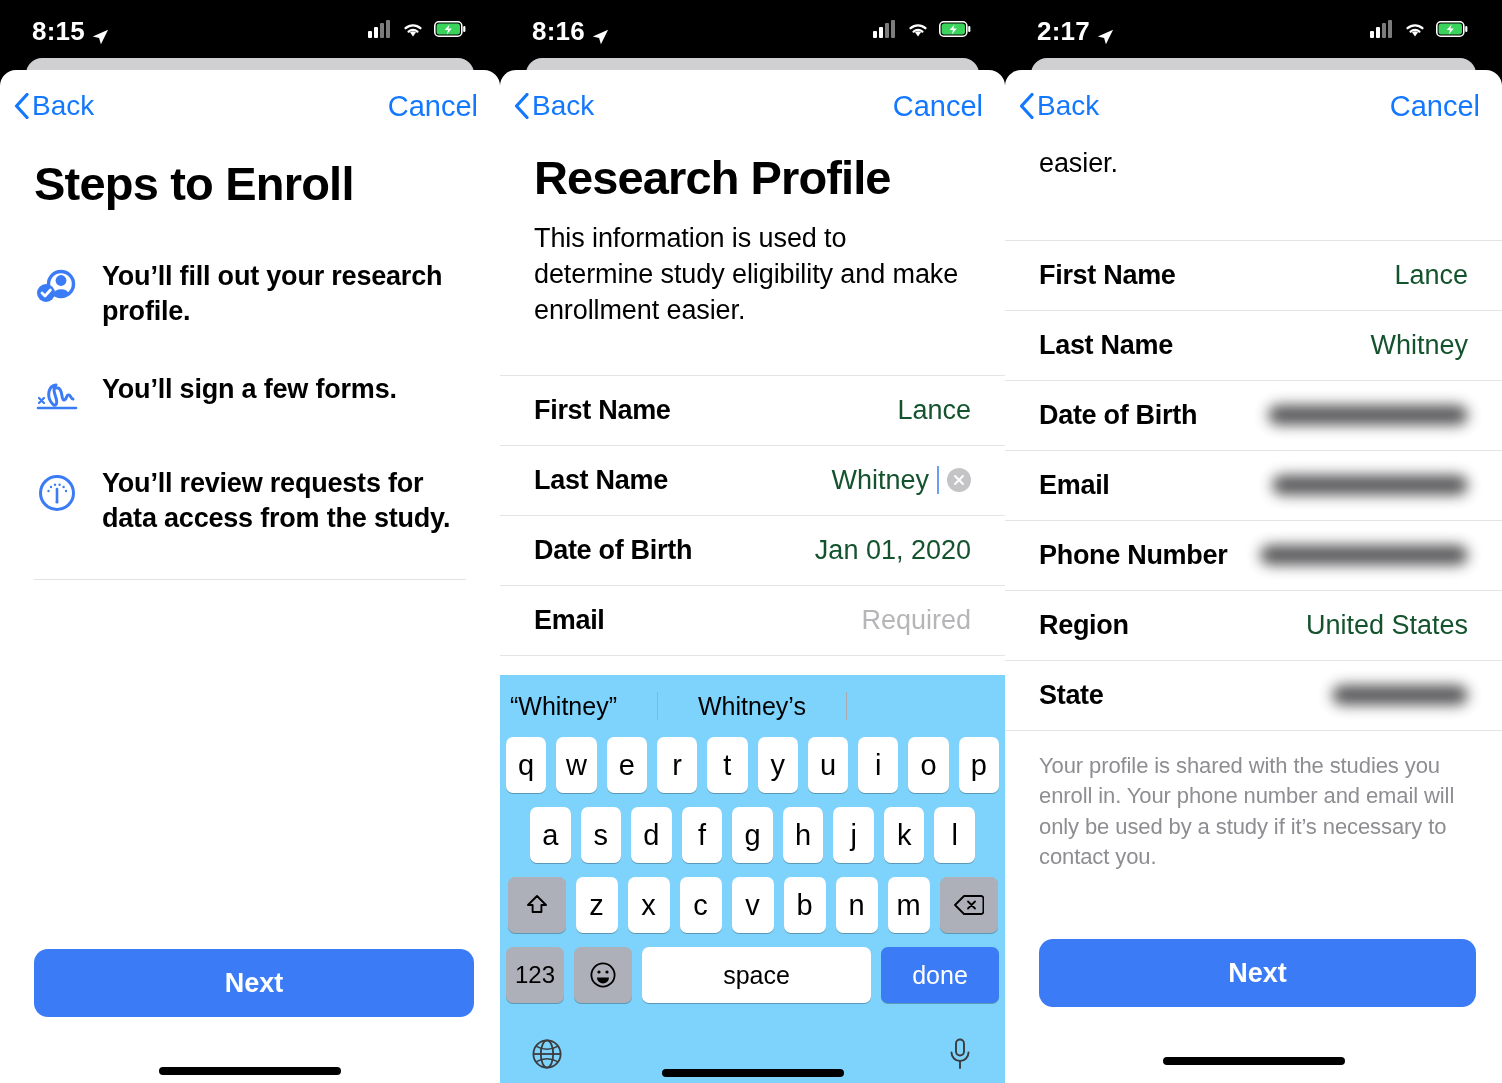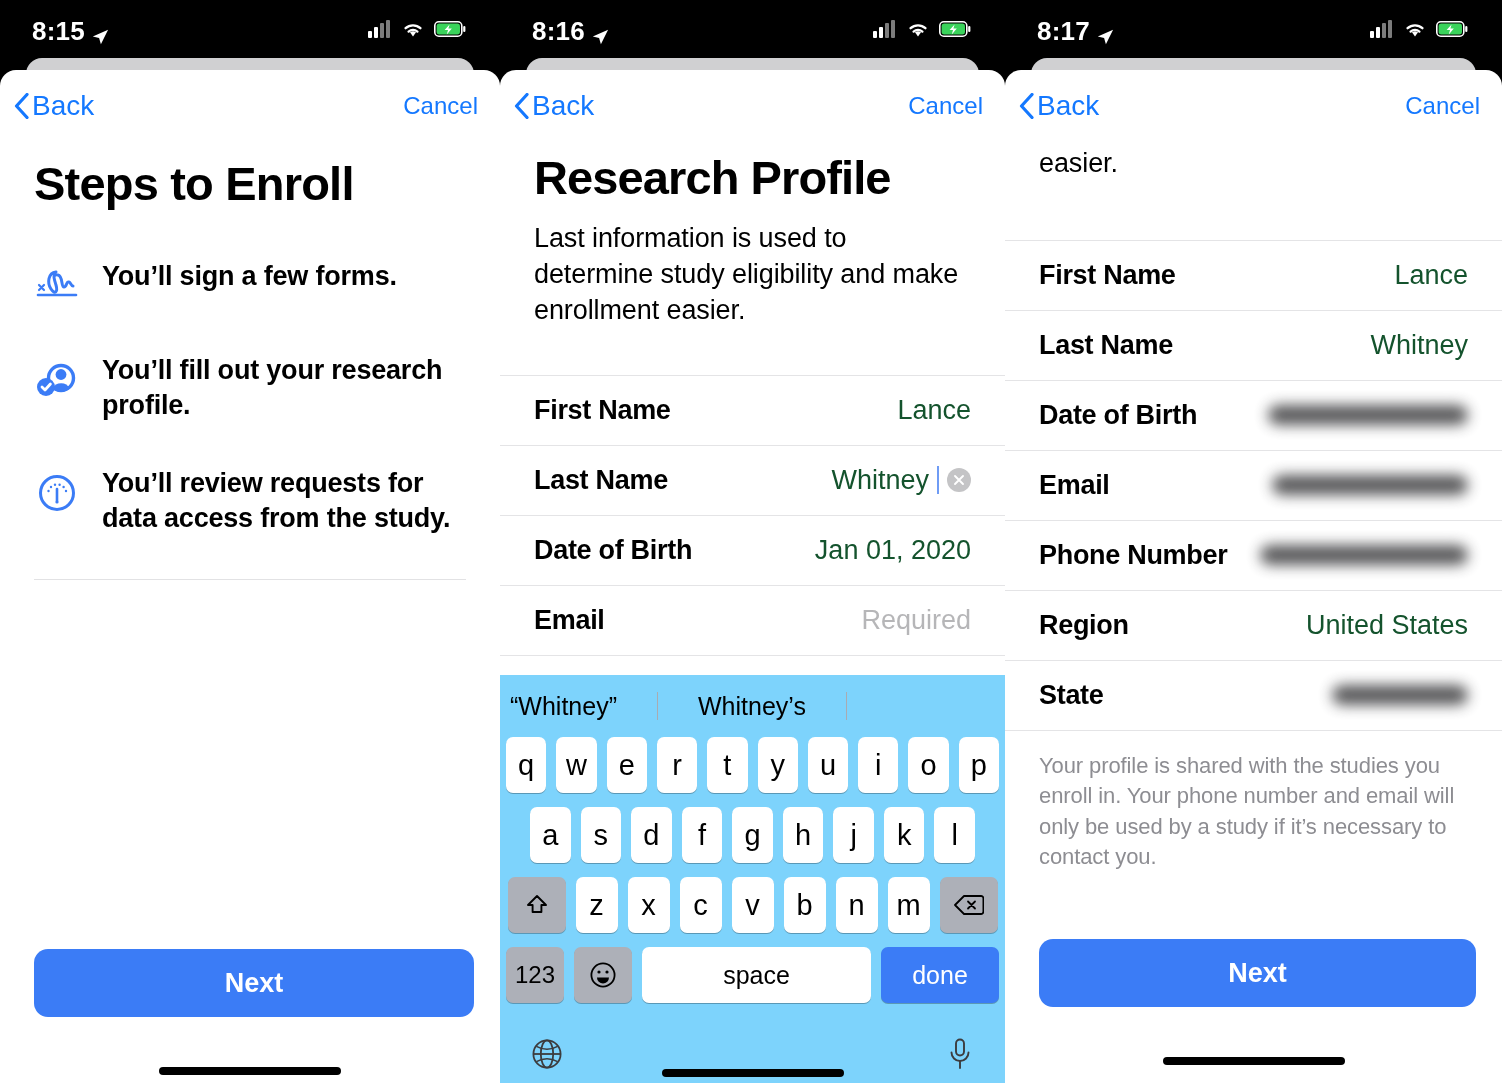--- a/index.html
+++ b/index.html
@@ -73,21 +73,21 @@
     display: flex; align-items: center;
     color: #1478ff;
     font-size: 28px;
     gap: 3px;
     cursor: pointer;
   }
   .chev { width: 15px; height: 26px; display: block; }
   .nav-cancel {
     margin-left: auto;
     color: #1478ff;
-    font-size: 24px;
+    font-size: 29px;
     cursor: pointer;
   }
 
   
   .body1 { padding: 0 34px; position: relative; height: calc(100% - 72px); }
   .title-lg {
     font-size: 47px;
     font-weight: 700;
     letter-spacing: -0.8px;
     color: #000;
@@ -330,39 +330,39 @@
       </div>
 
       <div class="body1">
         <h1 class="title-lg">Steps to Enroll</h1>
 
         <div class="steps">
 
           <div class="step">
             <span class="ico">
               <svg viewBox="0 0 46 46">
-                <path d="M5 22 l5 5 M10 22 l-5 5" stroke="#3b7cf6" stroke-width="2.2" stroke-linecap="round"></path>
-                <path d="M22 9 C14 10 13 20 17 26 C21 32 24 29 22 22 C20 15 18 11 24 12 C29 13 27 24 30 24 C33 24 32 18 35 19 C37 19.6 37 23 39 23" stroke="#3b7cf6" stroke-width="3" fill="none" stroke-linecap="round" stroke-linejoin="round"></path>
-                <line x1="4" y1="32" x2="42" y2="32" stroke="#3b7cf6" stroke-width="2.6" stroke-linecap="round"></line>
-              </svg>
-            </span>
-            <div class="txt">You’ll sign a few forms.</div>
-          </div>
-
-          <div class="step">
-            <span class="ico">
-              <svg viewBox="0 0 46 46">
                 <circle cx="27" cy="21" r="12.5" fill="none" stroke="#3b7cf6" stroke-width="3.4"></circle>
                 <circle cx="27" cy="17.5" r="5.4" fill="#3b7cf6"></circle>
                 <path d="M18.5 31.5 a9.6 9.6 0 0 1 17.2 0 a12.5 12.5 0 0 1 -17.2 0 Z" fill="#3b7cf6"></path>
                 <circle cx="12" cy="30" r="9" fill="#3b7cf6"></circle>
                 <path d="M8 30 l3 3 l5.4 -6" stroke="#fff" stroke-width="2.8" fill="none" stroke-linecap="round" stroke-linejoin="round"></path>
               </svg>
             </span>
             <div class="txt">You’ll fill out your research profile.</div>
+          </div>
+
+          <div class="step">
+            <span class="ico">
+              <svg viewBox="0 0 46 46">
+                <path d="M5 22 l5 5 M10 22 l-5 5" stroke="#3b7cf6" stroke-width="2.2" stroke-linecap="round"></path>
+                <path d="M22 9 C14 10 13 20 17 26 C21 32 24 29 22 22 C20 15 18 11 24 12 C29 13 27 24 30 24 C33 24 32 18 35 19 C37 19.6 37 23 39 23" stroke="#3b7cf6" stroke-width="3" fill="none" stroke-linecap="round" stroke-linejoin="round"></path>
+                <line x1="4" y1="32" x2="42" y2="32" stroke="#3b7cf6" stroke-width="2.6" stroke-linecap="round"></line>
+              </svg>
+            </span>
+            <div class="txt">You’ll sign a few forms.</div>
           </div>
 
           <div class="step">
             <span class="ico">
               <svg viewBox="0 0 46 46">
                 <circle cx="23" cy="23" r="16.5" fill="none" stroke="#3b7cf6" stroke-width="3"></circle>
                 <line x1="23" y1="31" x2="23" y2="19" stroke="#3b7cf6" stroke-width="2.6" stroke-linecap="round"></line>
                 <circle cx="23" cy="32" r="1.6" fill="#3b7cf6"></circle>
                 <circle cx="14.5" cy="21" r="1.2" fill="#3b7cf6"></circle>
                 <circle cx="17" cy="17" r="1.2" fill="#3b7cf6"></circle>
@@ -437,21 +437,21 @@
           <span>Back</span>
         </div>
         <div class="nav-cancel">
           <span>Cancel</span>
         </div>
       </div>
 
       <div class="body2">
         <div class="intro">
           <h1 class="title-lg2">Research Profile</h1>
-          <p class="intro-p">Last information is used to determine study eligibility and make enrollment easier.</p>
+          <p class="intro-p">This information is used to determine study eligibility and make enrollment easier.</p>
         </div>
 
         <div class="form-list">
           <div class="form-row">
             <span class="f-label">First Name</span>
             <span class="f-value">Lance</span>
           </div>
           <div class="form-row">
             <span class="f-label">Last Name</span>
             <span class="f-value">
@@ -562,21 +562,21 @@
           </div>
           <div class="kb-home"></div>
         </div>
       </div>
     </div>
   </div>
 
   <div class="phone p3">
     <div class="statusbar">
       <div class="sb-time">
-        <span>8:17</span>
+        <span>2:17</span>
         <span class="sb-loc">
           <svg viewBox="0 0 20 20">
               <path d="M19 2 L2 9.5 L9 11 L11 18 Z" fill="#fff"></path>
             </svg>
         </span>
       </div>
       <div class="sb-right">
         <span>
           <svg width="24" height="18" viewBox="0 0 24 18">
             <rect x="0" y="11" width="4" height="7" rx="1" fill="#fff"></rect>

